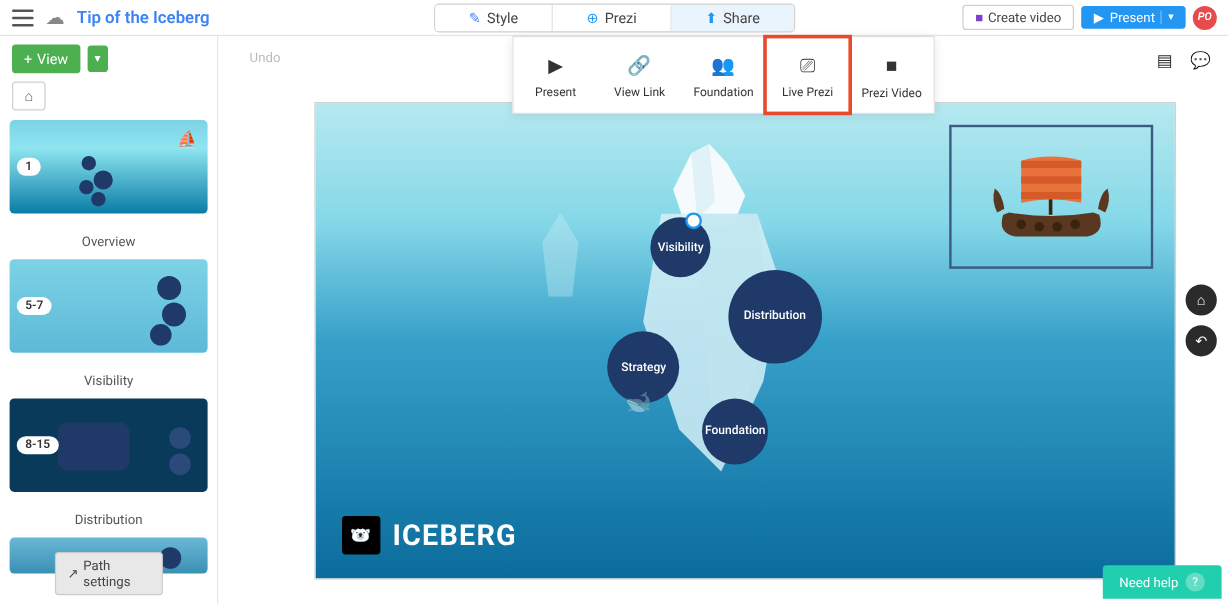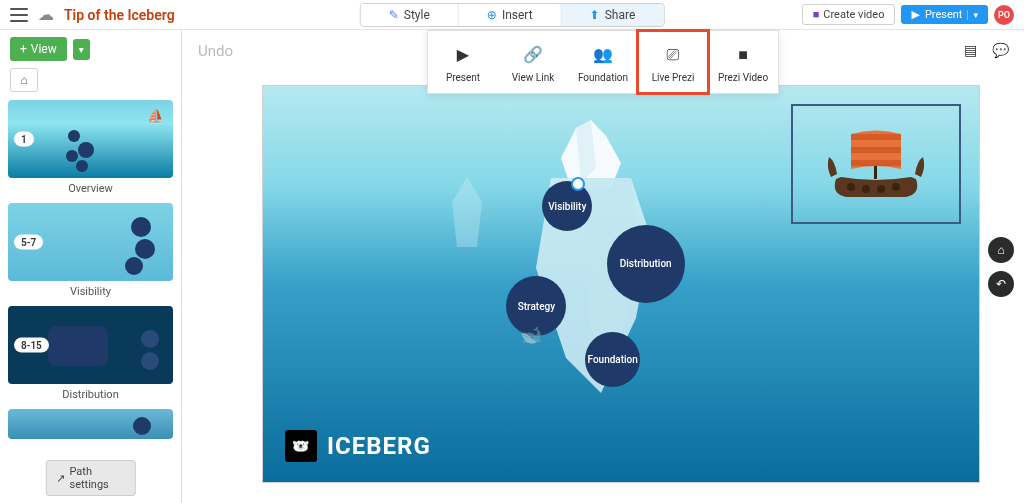--- a/index.html
+++ b/index.html
@@ -2,60 +2,60 @@
 <html><head>
 <meta charset="utf-8">
 <style>
 * { margin: 0; padding: 0; box-sizing: border-box; font-family: -apple-system, BlinkMacSystemFont, "Segoe UI", Roboto, sans-serif; }
 body { width: 1024px; height: 503px; overflow: hidden; background: #fff; }
 
 .topbar { height: 30px; display: flex; align-items: center; padding: 0 10px; border-bottom: 1px solid #e5e5e5; gap: 10px; }
 .hamburger { width: 18px; height: 14px; display: flex; flex-direction: column; justify-content: space-between; cursor: pointer; }
 .hamburger span { height: 2px; background: #555; border-radius: 2px; }
 .cloud-ico { color: #888; font-size: 16px; }
-.title { font-size: 14px; font-weight: 600; color: #c2410c; }
+.title { font-size: 14px; font-weight: 600; color: #3b82f6; }
 .topbar-center { position: absolute; left: 50%; transform: translateX(-50%); display: flex; border: 1px solid #d0d0d0; border-radius: 4px; overflow: hidden; }
 .tab-btn { padding: 4px 28px; font-size: 12px; color: #444; background: #fff; border-right: 1px solid #e0e0e0; display: flex; align-items: center; gap: 5px; cursor: pointer; }
 .tab-btn:last-child { border-right: none; }
 .tab-btn.active { background: #eaf4fd; }
 .tab-btn .ic { font-size: 12px; }
 .ic-style { color: #4a7cff; }
 .ic-insert { color: #2196f3; }
 .ic-share { color: #2196f3; }
 .topbar-right { margin-left: auto; display: flex; align-items: center; gap: 6px; }
 .btn-outline { padding: 3px 10px; border: 1px solid #d0d0d0; border-radius: 3px; font-size: 11px; color: #444; background: #fff; display: flex; align-items: center; gap: 4px; cursor: pointer; }
 .ic-video { color: #7d3fcf; }
 .btn-present { padding: 3px 10px; background: #2196f3; color: #fff; border-radius: 3px; font-size: 11px; display: flex; align-items: center; gap: 5px; cursor: pointer; }
 .btn-present .arrow { border-left: 1px solid rgba(255,255,255,0.4); padding-left: 5px; font-size: 9px; }
-.avatar { width: 20px; height: 20px; border-radius: 50%; background: #e84b4b; color: #fff; font-size: 9px; font-weight: 600; display: flex; align-items: center; justify-content: center; }
+.avatar { width: 20px; height: 20px; border-radius: 50%; background: #e84b4b; color: #fff; font-size: 9px; font-weight: 600; display: flex; align-items: center; justify-content: center; font-style: italic; }
 
 .workspace { display: flex; height: 473px; }
 
 
 .sidebar { width: 182px; border-right: 1px solid #e0e0e0; display: flex; flex-direction: column; position: relative; background: #fff; }
 .sidebar-top { padding: 7px 10px; display: flex; gap: 6px; align-items: center; }
 .btn-topic { background: #4caf50; color: #fff; padding: 5px 10px; border-radius: 3px; font-size: 12px; display: flex; align-items: center; gap: 4px; cursor: pointer; }
 .btn-topic-drop { background: #4caf50; color: #fff; padding: 5px 6px; border-radius: 3px; font-size: 10px; cursor: pointer; }
 .home-box { width: 28px; height: 24px; border: 1px solid #d0d0d0; border-radius: 3px; margin: 0 10px 8px; display: flex; align-items: center; justify-content: center; font-size: 12px; color: #555; cursor: pointer; }
 .thumbs { flex: 1; overflow-y: auto; padding: 0 8px 40px; }
 .thumb-item { margin-bottom: 8px; }
 .thumb-img { width: 100%; height: 78px; border-radius: 4px; position: relative; overflow: hidden; cursor: pointer; }
 .thumb-overview { background: linear-gradient(180deg, #7dd3e5 0%, #8ee5f0 30%, #0a7ca5 100%); }
 .thumb-vis { background: linear-gradient(180deg, #7dd3e5 0%, #5cb9d8 100%); }
 .thumb-dist { background: #0a3a5a; }
 .thumb-found { background: linear-gradient(180deg, #6ab8d5 0%, #3a8fb5 100%); }
 .thumb-badge { position: absolute; left: 6px; top: 50%; transform: translateY(-50%); background: #fff; border-radius: 10px; padding: 2px 7px; font-size: 10px; font-weight: 600; color: #333; }
-.thumb-label { text-align: center; font-size: 11px; color: #555; margin-top: 4px; }
+.thumb-label { text-align: center; font-size: 11px; color: #555; margin-top: 17px; }
 .thumb-deco-circle { position: absolute; background: #1f3a68; border-radius: 50%; }
 .thumb-ship { position: absolute; right: 8px; top: 8px; font-size: 14px; }
 .path-settings { position: absolute; bottom: 7px; left: 50%; transform: translateX(-50%); background: #e8e8e8; border: 1px solid #ccc; border-radius: 3px; padding: 4px 10px; font-size: 11px; color: #444; display: flex; align-items: center; gap: 4px; cursor: pointer; }
 
 
 .canvas-wrap { flex: 1; background: #fff; position: relative; }
-.undo { position: absolute; top: 12px; left: 16px; font-size: 15px; color: #bbb; cursor: pointer; }
+.undo { position: absolute; top: 12px; left: 26px; font-size: 11px; color: #bbb; cursor: pointer; }
 .canvas { position: absolute; top: 55px; left: 80px; right: 44px; bottom: 20px; background: linear-gradient(180deg, #b6e9f0 0%, #85d8e8 25%, #37a0c9 50%, #0a6c9c 100%); border: 1px solid #d0d0d0; }
 .iceberg-main { position: absolute; left: 36%; top: 8%; width: 140px; height: 280px; }
 .ic-top { position: absolute; top: 0; left: 30px; width: 80px; height: 80px; }
 .ic-bottom { position: absolute; top: 60px; left: 0; width: 140px; height: 220px; }
 .bubble { position: absolute; border-radius: 50%; background: #1f3a68; color: #fff; display: flex; align-items: center; justify-content: center; font-size: 10px; font-weight: 500; }
 .b-vis { width: 50px; height: 50px; left: 39%; top: 24%; }
 .b-dist { width: 78px; height: 78px; left: 48%; top: 35%; }
 .b-strat { width: 60px; height: 60px; left: 34%; top: 48%; }
 .b-found { width: 55px; height: 55px; left: 45%; top: 62%; }
 .pin { position: absolute; width: 14px; height: 14px; border-radius: 50%; background: #fff; border: 2px solid #2196f3; left: 43%; top: 23%; z-index: 2; }
@@ -97,21 +97,21 @@
   <span class="cloud-ico">☁</span>
   <span class="title">Tip of the Iceberg</span>
 
   <div class="topbar-center">
     <div class="tab-btn">
       <span class="ic ic-style">✎</span>
       <span>Style</span>
     </div>
     <div class="tab-btn">
       <span class="ic ic-insert">⊕</span>
-      <span>Insert</span>
+      <span>Prezi</span>
     </div>
     <div class="tab-btn active">
       <span class="ic ic-share">⬆</span>
       <span>Share</span>
     </div>
   </div>
 
   <div class="topbar-right">
     <div class="btn-outline">
       <span class="ic-video">■</span>
@@ -275,15 +275,19 @@
 
     <div class="float-btns">
       <div class="fbtn">
           <span>⌂</span>
         </div>
       <div class="fbtn">
           <span>↶</span>
         </div>
     </div>
 
+    <div class="need-help">
+      <span>Need help</span>
+      <span class="q">?</span>
+    </div>
   </div>
 
 </div>
 
 </body></html>

